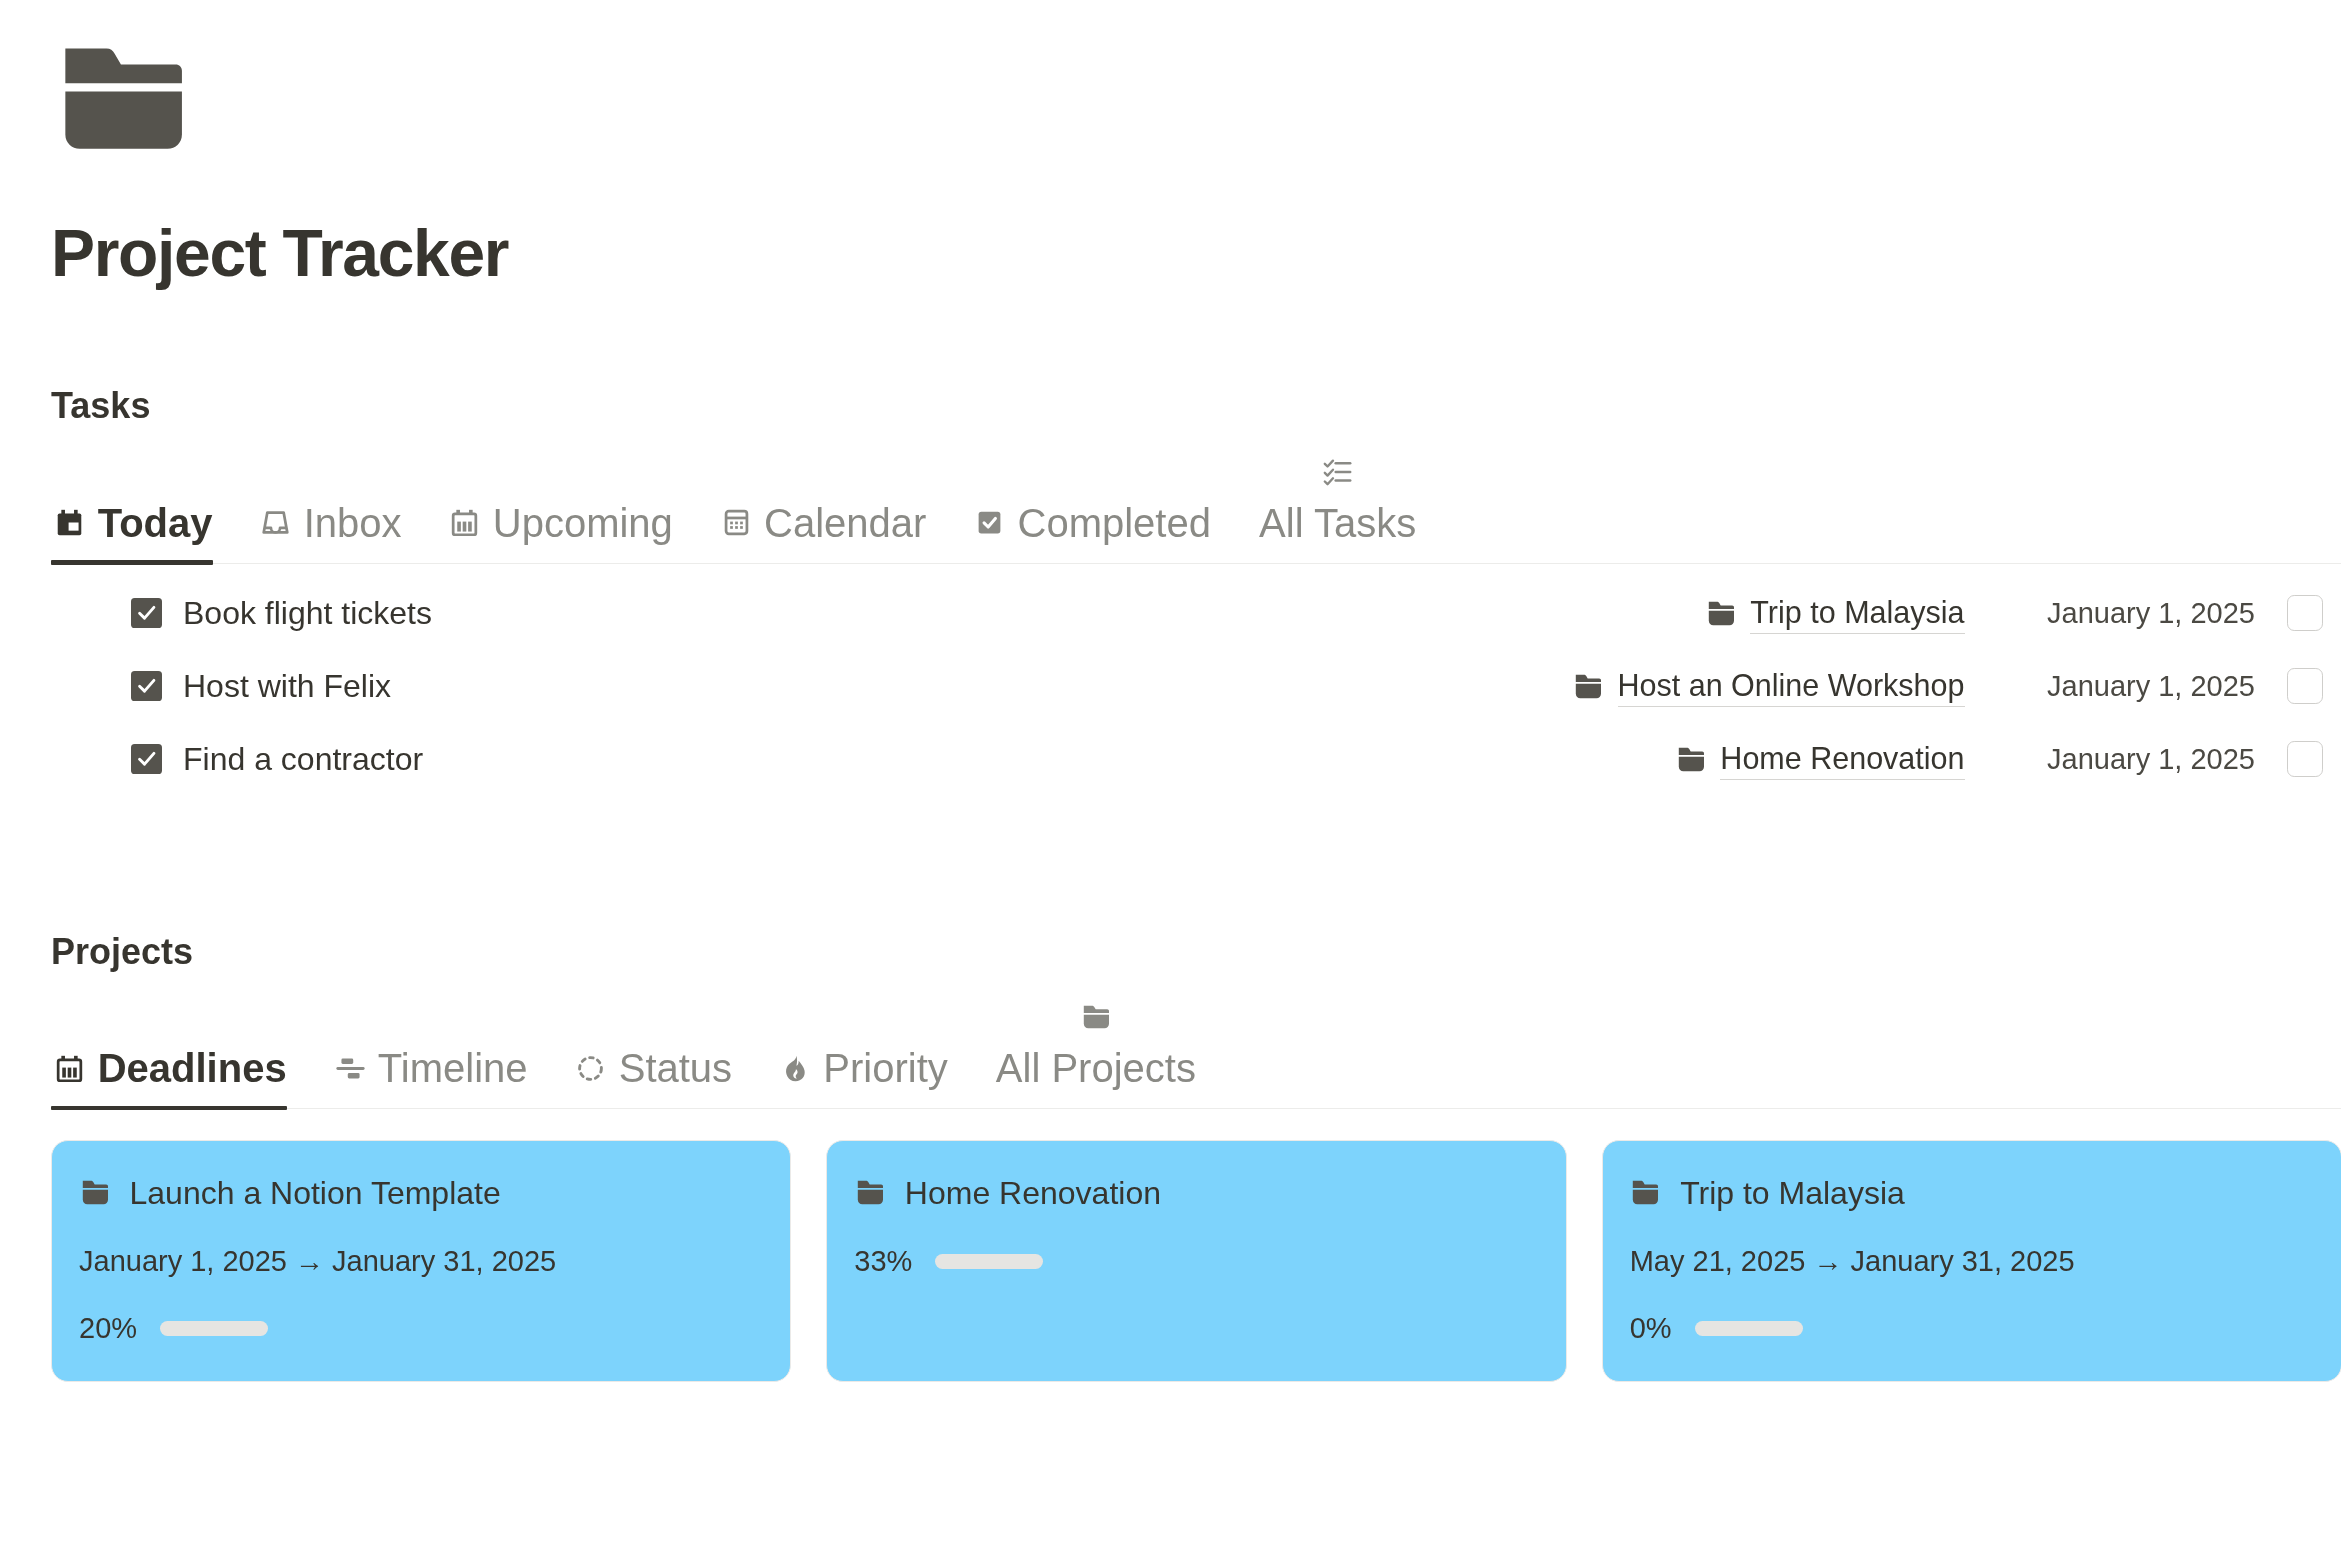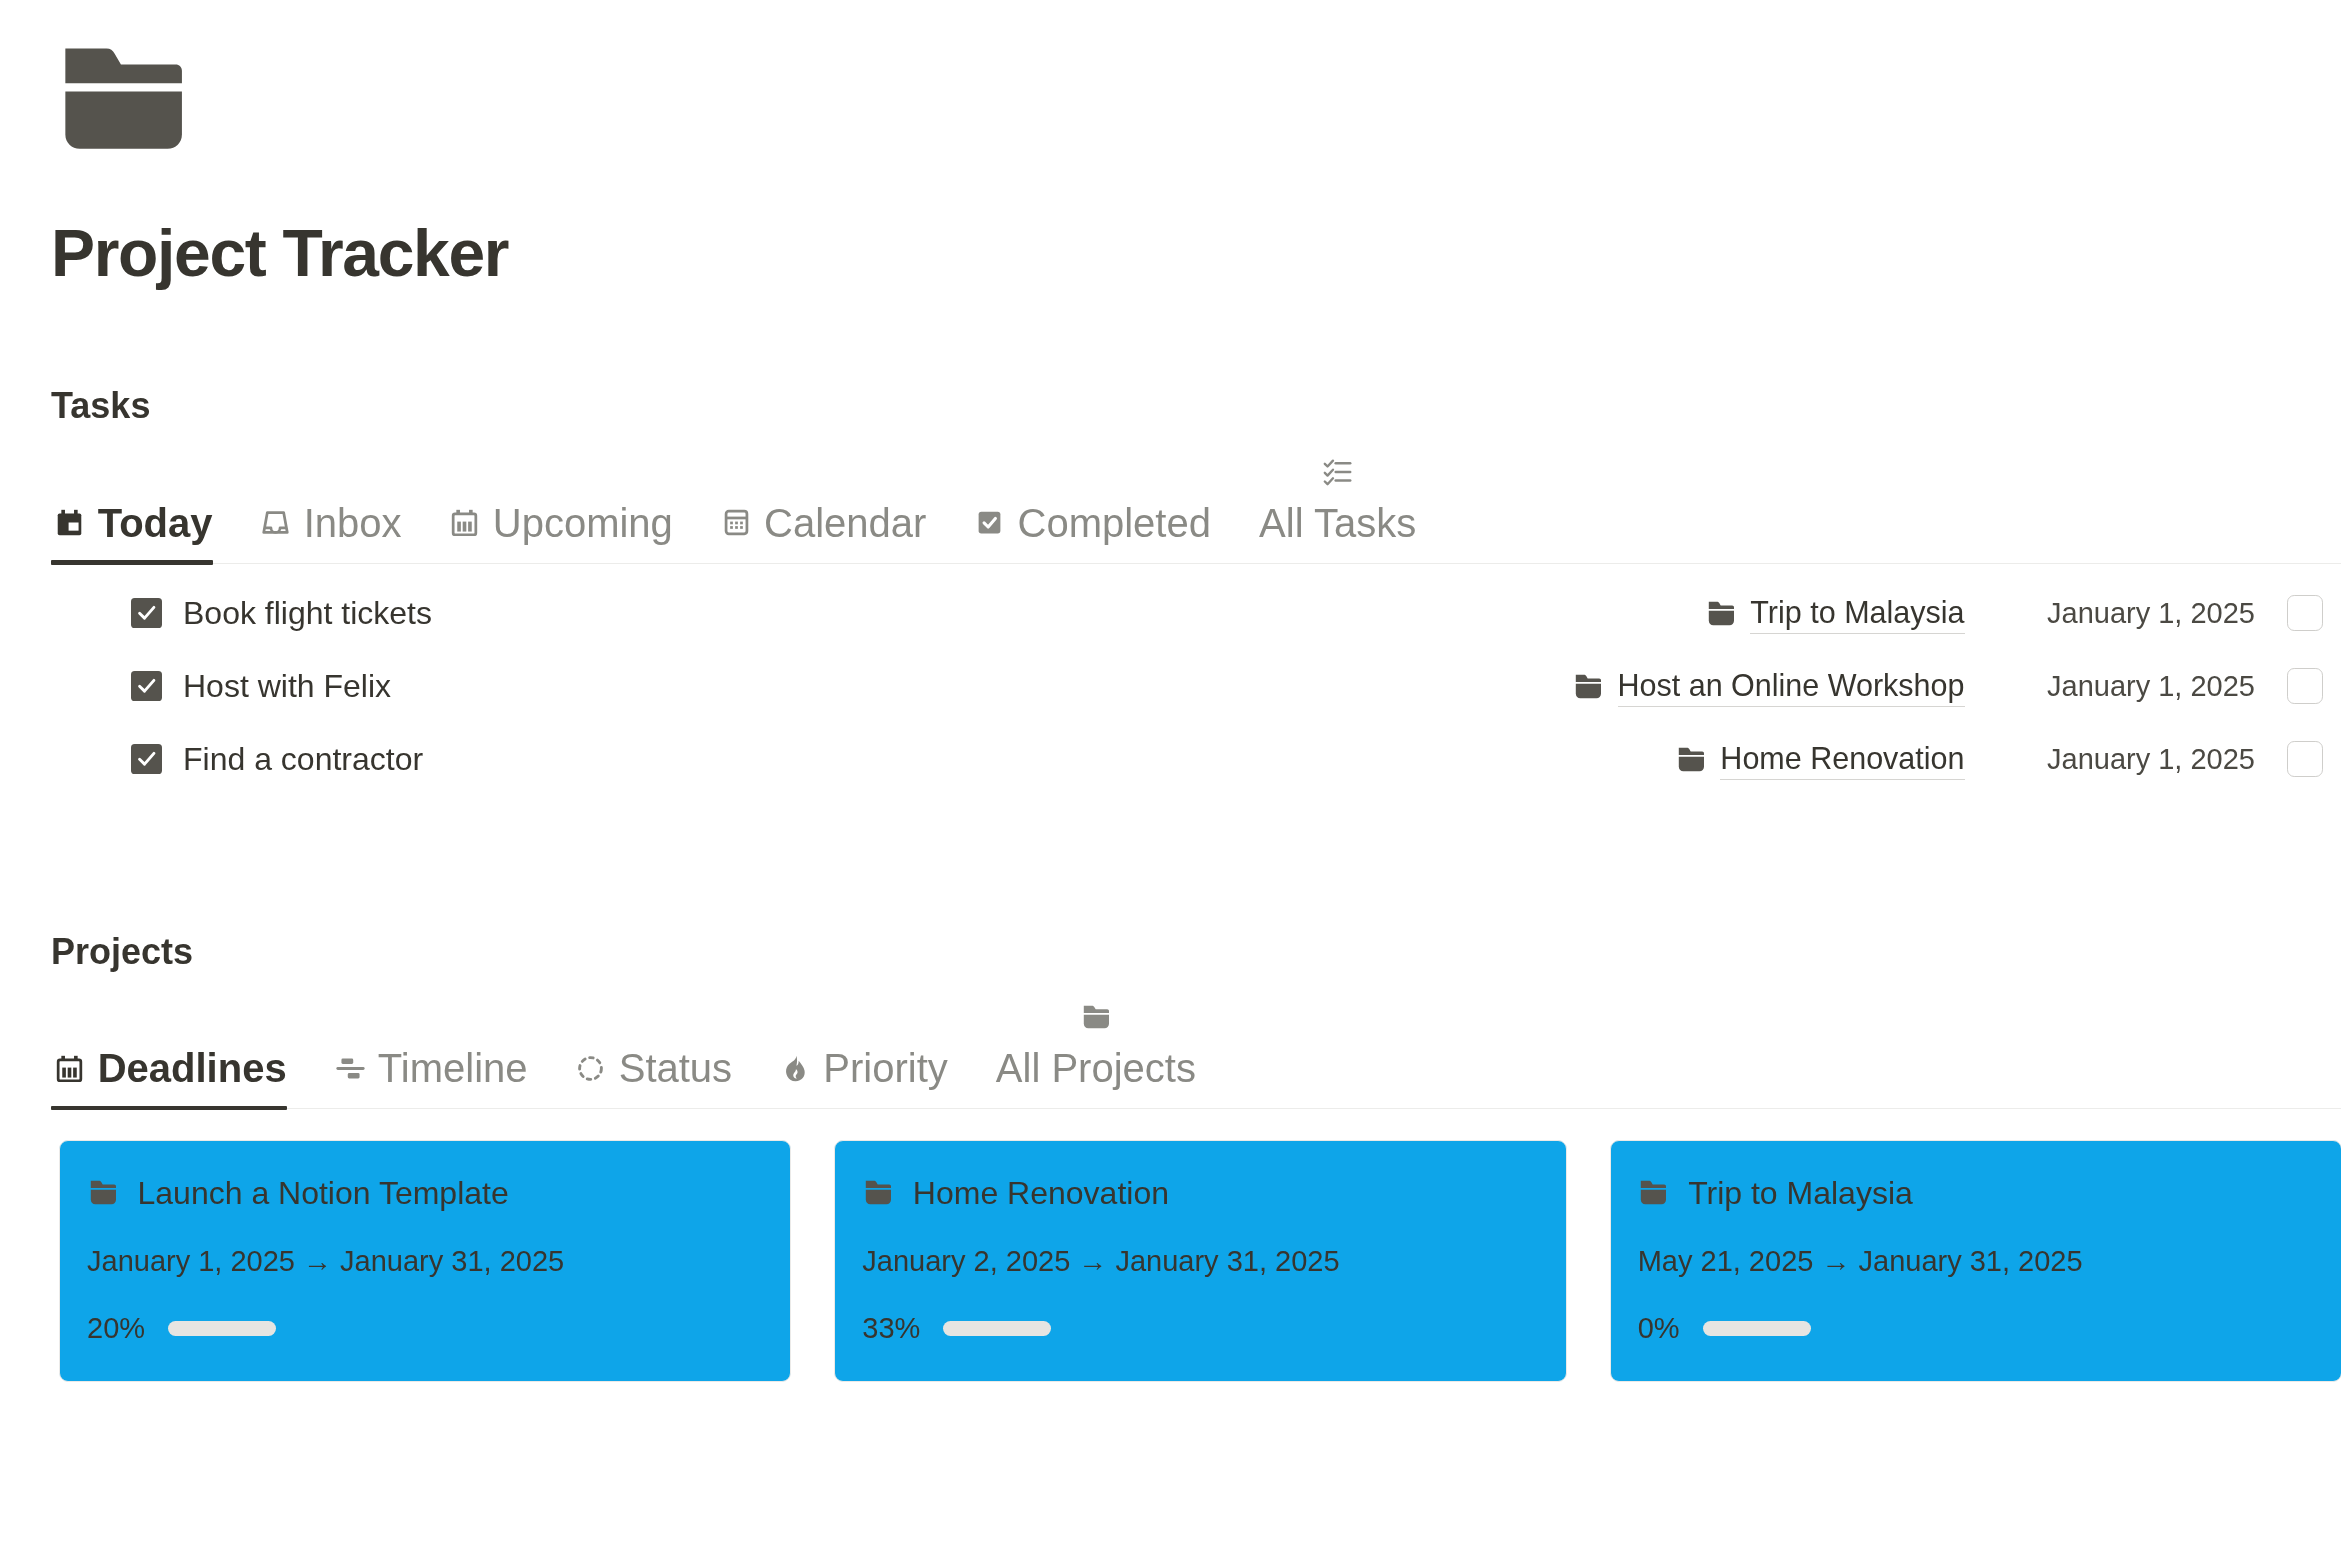--- a/index.html
+++ b/index.html
@@ -207,26 +207,25 @@
 
   .cards {
     display: flex;
     gap: 35px;
     margin-top: 30.5px;
   }
   .card {
     flex: 1 1 0;
     min-width: 0;
     border: 1.8px solid #ebeae8;
-    border-radius: 9px;
-    background: #0ea5e9;
+    border-radius: 17px;
+    background: #7dd3fc;
     padding: 32px 27px 32px 27px;
     height: 242px;
     cursor: pointer;
-    margin-left: 8px;
   }
   .card-title-row {
     display: flex;
     align-items: center;
     gap: 20px;
   }
   .card-folder {
     width: 30.5px;
     height: 30.5px;
     flex: 0 0 30.5px;
@@ -525,21 +524,20 @@
         <div class="card">
           <div class="card-title-row">
             <span class="card-folder">
               <svg width="29" height="27" viewBox="0 0 32 30" xmlns="http://www.w3.org/2000/svg">
                 <path d="M3 2 H12 C13 2 14 2.5 14.6 3.4 L16.2 6 H29 C30.1 6 31 6.9 31 8 V10 H3 Z" fill="#55534d"></path>
                 <path d="M3 12 H31 V23 C31 25.8 28.8 28 26 28 H8 C5.2 28 3 25.8 3 23 Z" fill="#55534d"></path>
               </svg>
             </span>
             <span class="card-title">Home Renovation</span>
           </div>
-          <div class="card-dates">January 2, 2025 → January 31, 2025</div>
           <div class="card-progress">
             <span class="card-pct">33%</span>
             <span class="bar-track">
               <span class="bar-fill" style="width: 33%;"></span>
             </span>
           </div>
         </div>
 
         <div class="card">
           <div class="card-title-row">

